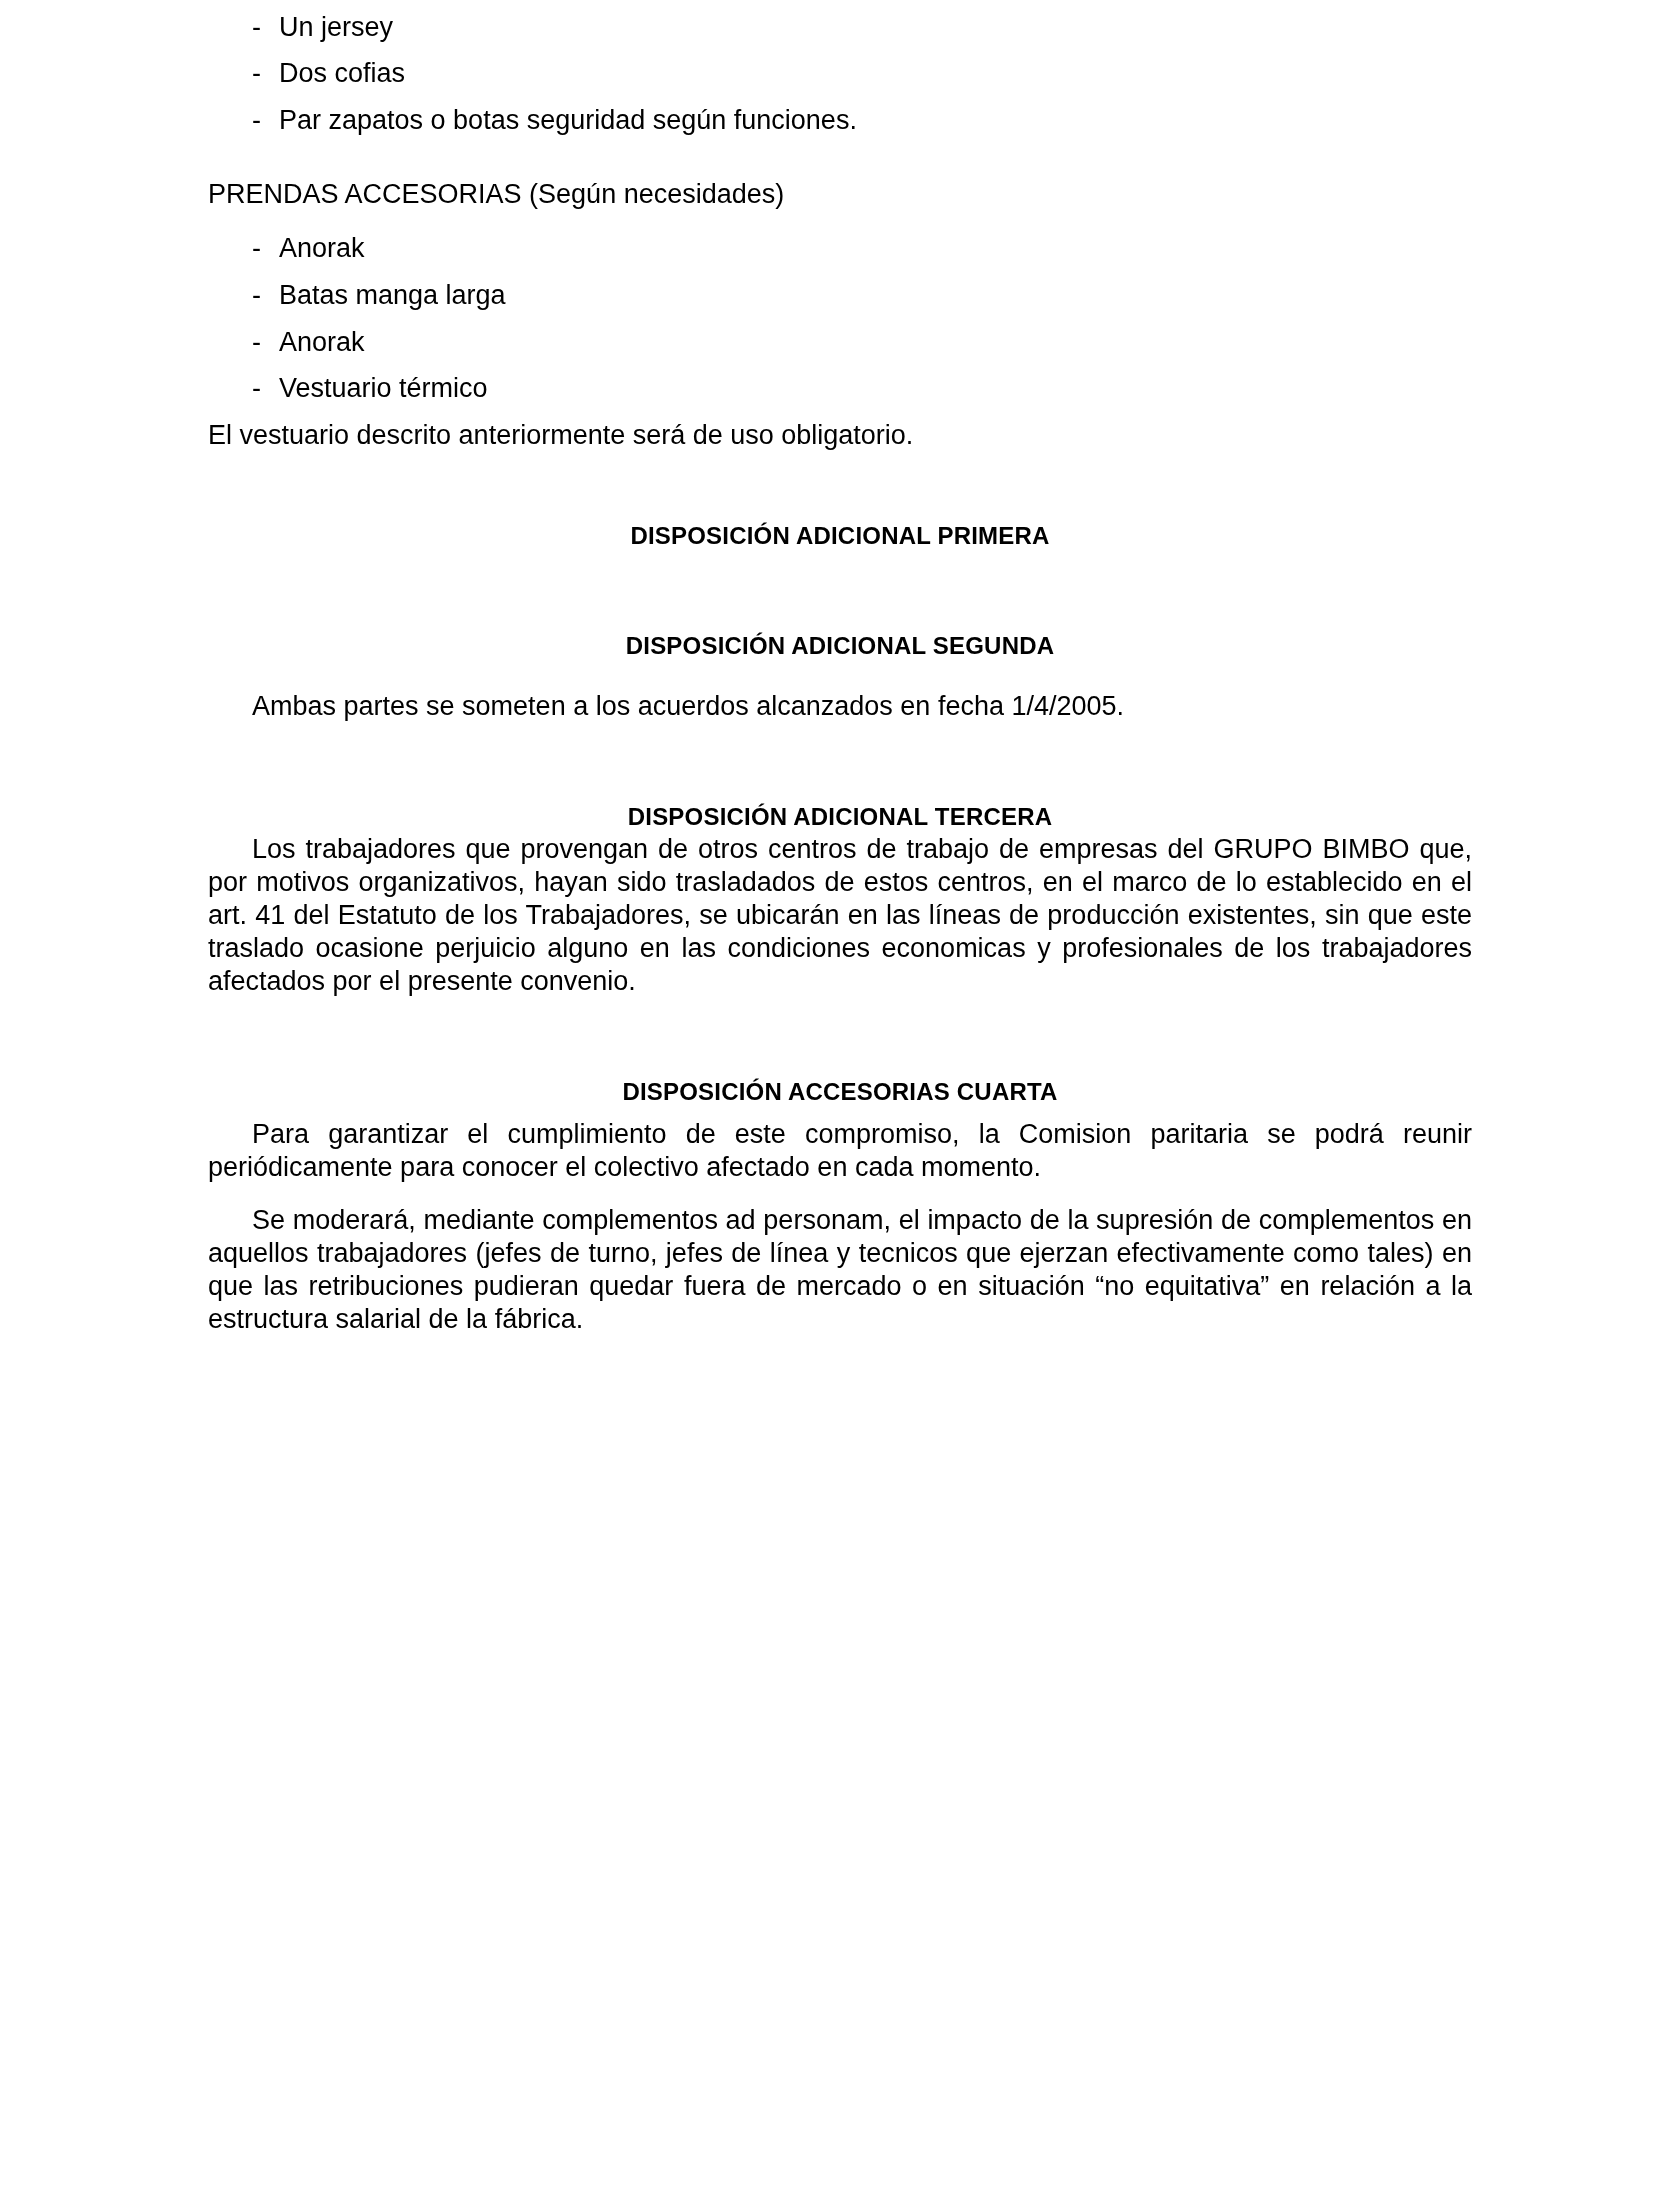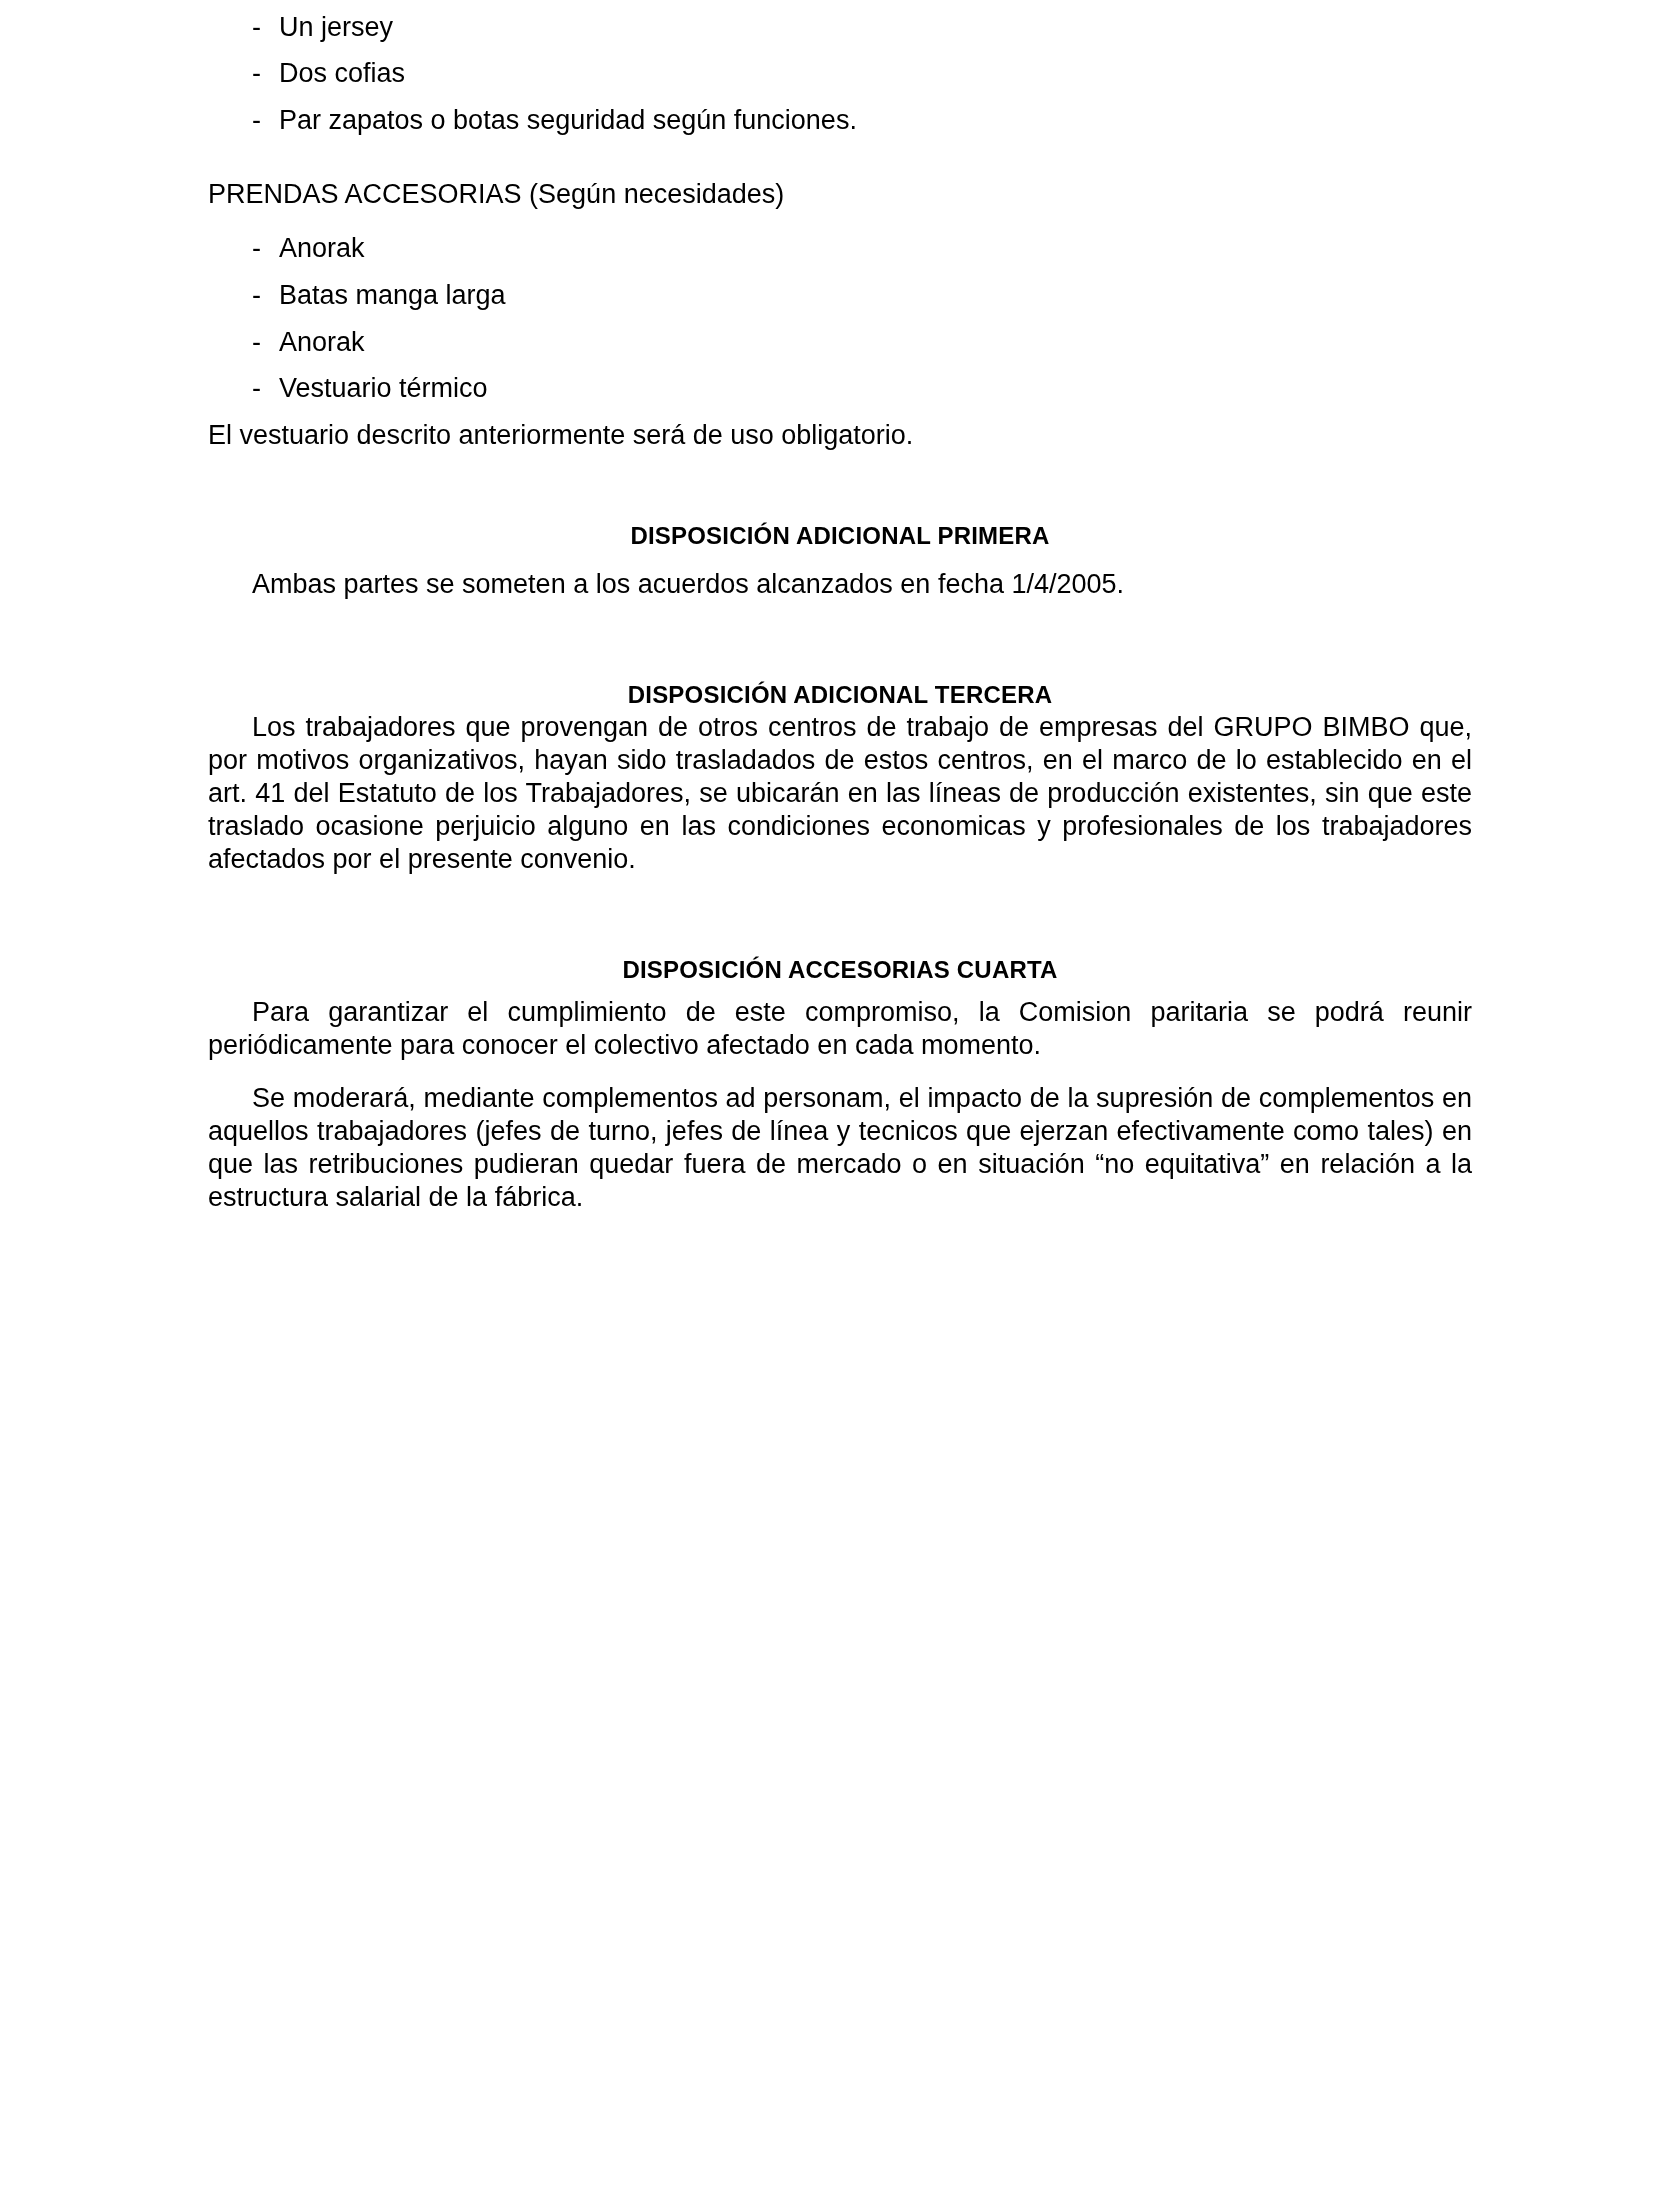--- a/index.html
+++ b/index.html
@@ -34,21 +34,21 @@
     font-size: 24px;
     font-weight: bold;
     text-align: center;
     letter-spacing: 0.2px;
   }
   .para {
     text-align: justify;
     text-indent: 44px;
   }
   .mt13  { margin-top: 10px; }
-  .mt21  { margin-top: 16px; }
+  .mt21  { margin-top: 28px; }
   .mt25  { margin-top: 19px; }
   .mt26  { margin-top: 20px; }
   .mt33  { }
   .mt87  { margin-top: 67px; }
   .mt100 { margin-top: 77px; }
   .mt101 { margin-top: 77px; }
 </style>
 </head>
 <body>
 
@@ -84,20 +84,21 @@
     </div>
     <div class="li">
       <span class="marker">-</span>
       <span class="li-text">Vestuario térmico</span>
     </div>
 
     <p class="note">El vestuario descrito anteriormente será de uso obligatorio.</p>
 
     <h2 class="section-title mt87">DISPOSICIÓN ADICIONAL PRIMERA</h2>
 
+    <h2 class="section-title mt100">DISPOSICIÓN ADICIONAL SEGUNDA</h2>
     <p class="para mt21">Ambas partes se someten a los acuerdos alcanzados en fecha 1/4/2005.</p>
 
     <h2 class="section-title mt101">DISPOSICIÓN ADICIONAL TERCERA</h2>
     <p class="para mt33">Los trabajadores que provengan de otros centros de trabajo de empresas del GRUPO BIMBO que, por motivos organizativos, hayan sido trasladados de estos centros, en el marco de lo establecido en el art. 41 del Estatuto de los Trabajadores, se ubicarán en las líneas de producción existentes, sin que este traslado ocasione perjuicio alguno en las condiciones economicas y profesionales de los trabajadores afectados por el presente convenio.</p>
 
     <h2 class="section-title mt100">DISPOSICIÓN ACCESORIAS CUARTA</h2>
     <p class="para mt13">Para garantizar el cumplimiento de este compromiso, la Comision paritaria se podrá reunir periódicamente para conocer el colectivo afectado en cada momento.</p>
     <p class="para mt26">Se moderará, mediante complementos ad personam, el impacto de la supresión de complementos en aquellos trabajadores (jefes de turno, jefes de línea y tecnicos que ejerzan efectivamente como tales) en que las retribuciones pudieran quedar fuera de mercado o en situación “no equitativa” en relación a la estructura salarial de la fábrica.</p>
 
   </div>

